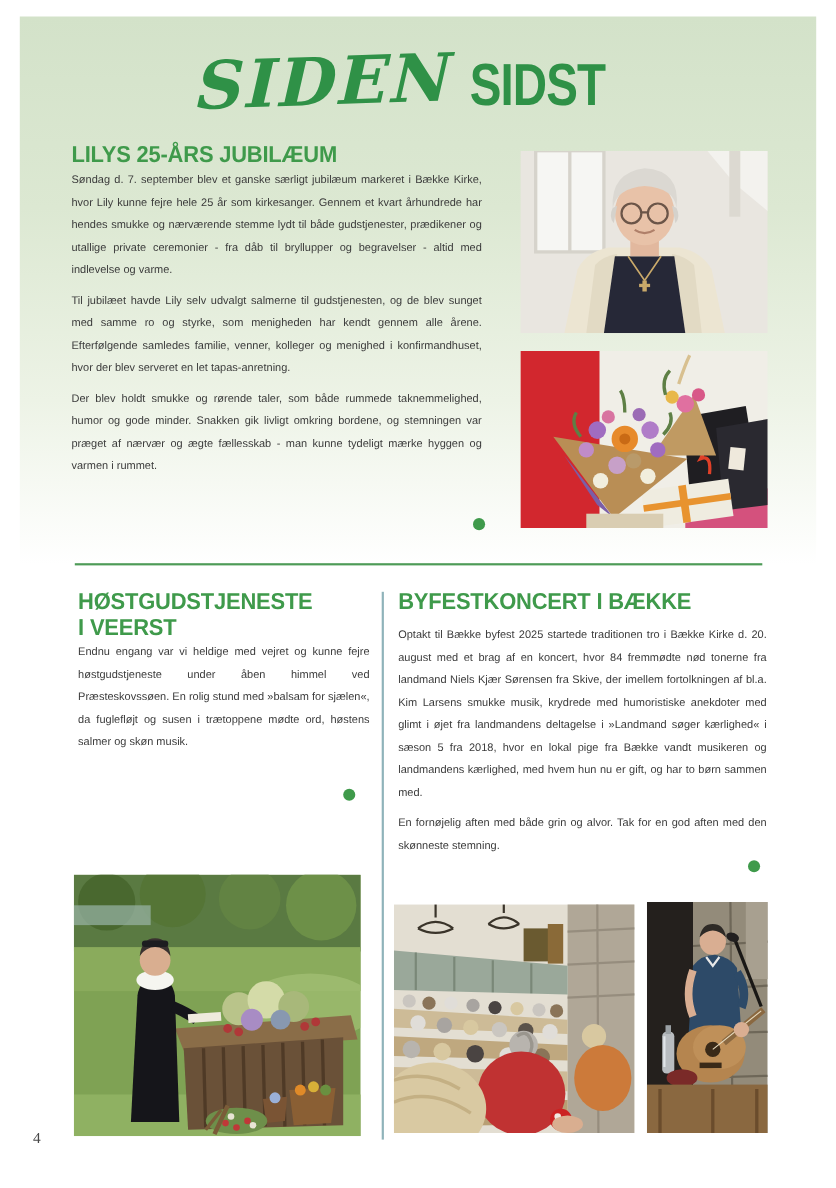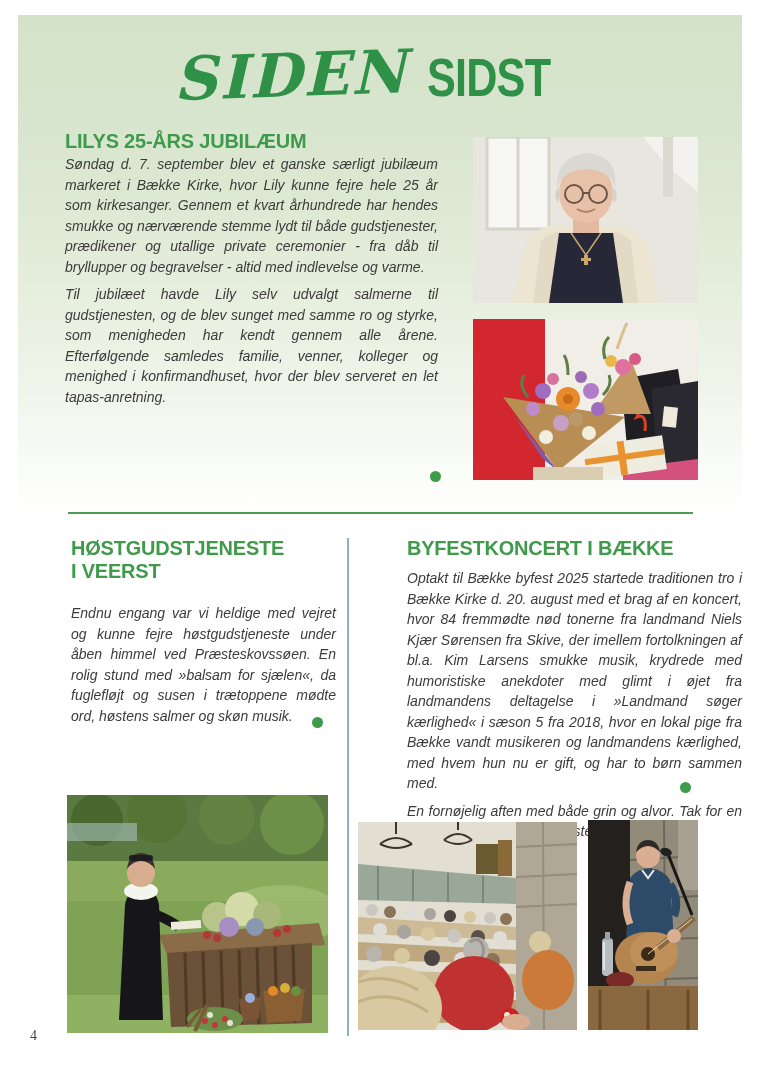--- a/index.html
+++ b/index.html
@@ -25,21 +25,21 @@
     font-family:"Liberation Sans",sans-serif;font-weight:bold;
     font-size:54px;color:#2f9147;display:inline-block;
     transform:scaleX(0.8);transform-origin:0 50%;letter-spacing:-1px;
   }
   .sec-heading{
     font-weight:bold;font-size:21px;line-height:23px;color:#3f9a4b;
     transform:scaleX(0.95);transform-origin:0 50%;letter-spacing:-0.2px;
     white-space:nowrap;
   }
   .body-col p{
-    margin:0 0 7px 0;font-size:14px;line-height:20.5px;text-align:justify;font-style:italic;
+    margin:0 0 7px 0;font-size:10px;line-height:20.5px;text-align:justify;
   }
   .abs{position:absolute;}
   .dot{
     position:absolute;width:11px;height:11px;border-radius:50%;
     background:#3f9a4b;
   }
   .hrule{position:absolute;left:68px;top:512px;width:625px;height:1.5px;background:#4e9b57;}
   .vrule{position:absolute;left:347px;top:538px;width:1.5px;height:498px;background:#8fb3ba;}
   .photo{position:absolute;overflow:hidden;}
   .photo svg{display:block;}
@@ -57,20 +57,21 @@
 
   <div class="title-row">
     <span class="title-script">SIDEN</span>
     <span class="title-bold">SIDST</span>
   </div>
 
   <div class="abs sec-heading" style="left:65px;top:129px;">LILYS 25-ÅRS JUBILÆUM</div>
   <div class="abs body-col" style="left:65px;top:154px;width:373px;">
     <p>Søndag d. 7. september blev et ganske særligt jubilæum markeret i Bække Kirke, hvor Lily kunne fejre hele 25 år som kirkesanger. Gennem et kvart århundrede har hendes smukke og nærværende stemme lydt til både gudstjenester, prædikener og utallige private ceremonier - fra dåb til bryllupper og begravelser - altid med indlevelse og varme.</p>
     <p>Til jubilæet havde Lily selv udvalgt salmerne til gudstjenesten, og de blev sunget med samme ro og styrke, som menigheden har kendt gennem alle årene. Efterfølgende samledes familie, venner, kolleger og menighed i konfirmandhuset, hvor der blev serveret en let tapas-anretning.</p>
+    <p>Der blev holdt smukke og rørende taler, som både rummede taknemmelighed, humor og gode minder. Snakken gik livligt omkring bordene, og stemningen var præget af nærvær og ægte fællesskab - man kunne tydeligt mærke hyggen og varmen i rummet.</p>
   </div>
   <span class="dot" style="left:430px;top:471px;"></span>
 
   <div class="photo" style="left:473px;top:137px;width:225px;height:166px;">
     <svg width="225" height="166" viewBox="0 0 225 166" xmlns="http://www.w3.org/2000/svg">
       <rect width="225" height="166" fill="#e9e6e0"></rect>
       <rect x="14" y="0" width="62" height="92" fill="#f6f6f3"></rect>
       <rect x="14" y="0" width="62" height="92" fill="none" stroke="#d6d3cb" stroke-width="3"></rect>
       <line x1="45" y1="0" x2="45" y2="92" stroke="#d6d3cb" stroke-width="3"></line>
       <polygon points="170,0 225,0 225,55 195,30" fill="#f3f2ee"></polygon>
@@ -143,29 +144,29 @@
       </g>
       <rect x="60" y="148" width="70" height="13" fill="#d9cdb2"></rect>
     </svg>
   </div>
 
   <div class="hrule"></div>
 
   <div class="abs" style="left:71px;top:536px;width:265px;">
     <div class="sec-heading">HØSTGUDSTJENESTE</div>
     <div class="sec-heading">I VEERST</div>
-    <div class="body-col" style="margin-top:21px;">
+    <div class="body-col" style="margin-top:1px;">
       <p>Endnu engang var vi heldige med vejret og kunne fejre høstgudstjeneste under åben himmel ved Præsteskovssøen. En rolig stund med »balsam for sjælen«, da fuglefløjt og susen i trætoppene mødte ord, høstens salmer og skøn musik.</p>
     </div>
   </div>
   <span class="dot" style="left:312px;top:717px;"></span>
 
   <div class="vrule"></div>
 
-  <div class="abs" style="left:362px;top:536px;width:335px;margin-left:45px;">
+  <div class="abs" style="left:362px;top:536px;width:335px;">
     <div class="sec-heading">BYFESTKONCERT I BÆKKE</div>
     <div class="body-col" style="margin-top:9px;">
       <p>Optakt til Bække byfest 2025 startede traditionen tro i Bække Kirke d. 20. august med et brag af en koncert, hvor 84 fremmødte nød tonerne fra landmand Niels Kjær Sørensen fra Skive, der imellem fortolkningen af bl.a. Kim Larsens smukke musik, krydrede med humoristiske anekdoter med glimt i øjet fra landmandens deltagelse i »Landmand søger kærlighed« i sæson 5 fra 2018, hvor en lokal pige fra Bække vandt musikeren og landmandens kærlighed, med hvem hun nu er gift, og har to børn sammen med.</p>
       <p>En fornøjelig aften med både grin og alvor.  Tak for en god aften med den skønneste stemning.</p>
     </div>
   </div>
   <span class="dot" style="left:680px;top:782px;"></span>
 
   <div class="photo" style="left:67px;top:795px;width:261px;height:238px;">
     <svg width="261" height="238" viewBox="0 0 261 238" xmlns="http://www.w3.org/2000/svg">

